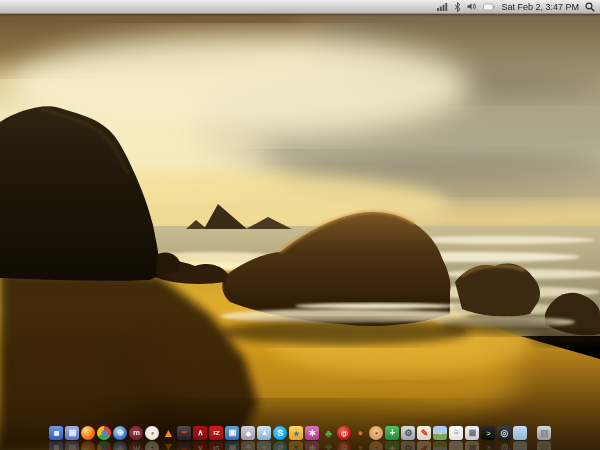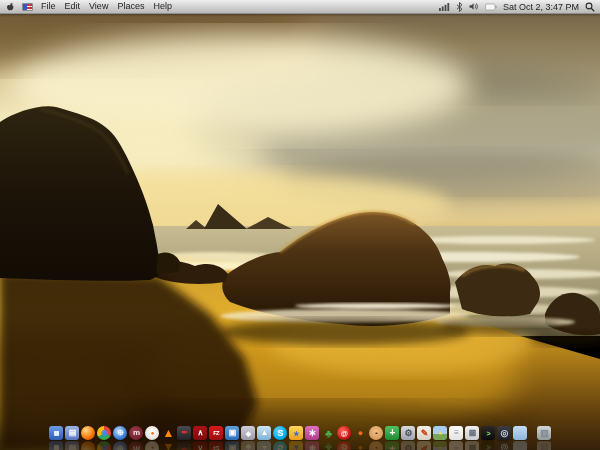--- a/index.html
+++ b/index.html
@@ -146,32 +146,20 @@
     <ellipse cx="572" cy="324" rx="42" ry="8" fill="#241604" opacity=".5" filter="url(#b4)"></ellipse>
 
     <path d="M0,258 L158,262 L210,300 L245,345 L258,390 L235,436 L0,436 Z" fill="#1a1105" opacity=".8" filter="url(#b4)"></path>
 
     <path d="M0,108 C15,98 40,90 56,93 C70,97 88,102 98,108 C110,115 116,123 121,132 C129,146 136,162 142,177 C147,190 150,200 153,211 C155,222 157,230 158,238 C159,248 160,256 158,262 L150,266 C110,268 50,266 0,264 Z" fill="url(#rockL)"></path>
     <path d="M40,95 C60,100 85,108 100,118 C112,128 120,142 128,160" stroke="#56471f" stroke-width="2" fill="none" opacity=".5" filter="url(#b2)"></path>
     <path d="M158,240 C168,236 176,240 180,248 L178,258 L156,260 Z" fill="#231705"></path>
   </svg>
 
   <div class="menubar">
-    <div class="left">
-      <svg width="10" height="11" viewBox="0 0 10 10" style="cursor:pointer">
-        <path d="M5.5 2.6c.6-.8 1.6-.9 2.2-.6-.1.7-.5 1.2-1.2 1.4.8 0 1.9.5 1.9 2 0 1.8-1.3 3.3-2.1 3.3-.4 0-.6-.25-1.1-.25s-.75.25-1.15.25C3.3 8.7 2 7.2 2 5.4c0-1.5 1.1-2 1.9-2 .5 0 .9.3 1.2.3.2 0 .3-.7.4-1.1z" fill="#3a3a3a"></path>
-        <path d="M5.4 2.4c.1-.6.6-1.1 1.2-1.2 0 .6-.4 1.2-1.2 1.2z" fill="#3a3a3a"></path>
-      </svg>
-      <div class="flag-icon"></div>
-      <span class="menu-item">File</span>
-      <span class="menu-item">Edit</span>
-      <span class="menu-item">View</span>
-      <span class="menu-item">Places</span>
-      <span class="menu-item">Help</span>
-    </div>
     <div class="right">
       <span class="sicon">
         <svg width="11" height="9" viewBox="0 0 11 9">
           <rect x="0" y="6" width="1.8" height="3" fill="#4a4a4a"></rect>
           <rect x="2.8" y="4.5" width="1.8" height="4.5" fill="#4a4a4a"></rect>
           <rect x="5.6" y="2.8" width="1.8" height="6.2" fill="#4a4a4a"></rect>
           <rect x="8.4" y="1" width="1.8" height="8" fill="#4a4a4a"></rect>
         </svg>
       </span>
       <span class="sicon">
@@ -184,21 +172,21 @@
           <path d="M0.5,3.2 L2.4,3.2 L4.6,1.2 L4.6,7.8 L2.4,5.8 L0.5,5.8 Z" fill="#4a4a4a"></path>
           <path d="M6,2.6 Q7.6,4.5 6,6.4 M7.4,1.4 Q9.8,4.5 7.4,7.6" stroke="#4a4a4a" stroke-width="0.9" fill="none"></path>
         </svg>
       </span>
       <span class="sicon">
         <svg width="12" height="8" viewBox="0 0 12 8">
           <rect x="0.5" y="1" width="9.5" height="6" rx="1" fill="rgba(255,255,255,.8)" stroke="#9a9a9a" stroke-width="0.7"></rect>
           <rect x="10.4" y="2.8" width="1.2" height="2.4" fill="#9a9a9a"></rect>
         </svg>
       </span>
-      <span class="clock">Sat Oct 2, 3:47 PM</span>
+      <span class="clock">Sat Feb 2, 3:47 PM</span>
       <span class="sicon">
         <svg width="10" height="10" viewBox="0 0 10 10">
           <circle cx="4" cy="4" r="2.9" stroke="#2a2a2a" stroke-width="1.1" fill="none"></circle>
           <line x1="6.2" y1="6.2" x2="9.2" y2="9.2" stroke="#2a2a2a" stroke-width="1.3"></line>
         </svg>
       </span>
     </div>
   </div>
 
   <div class="dock">

